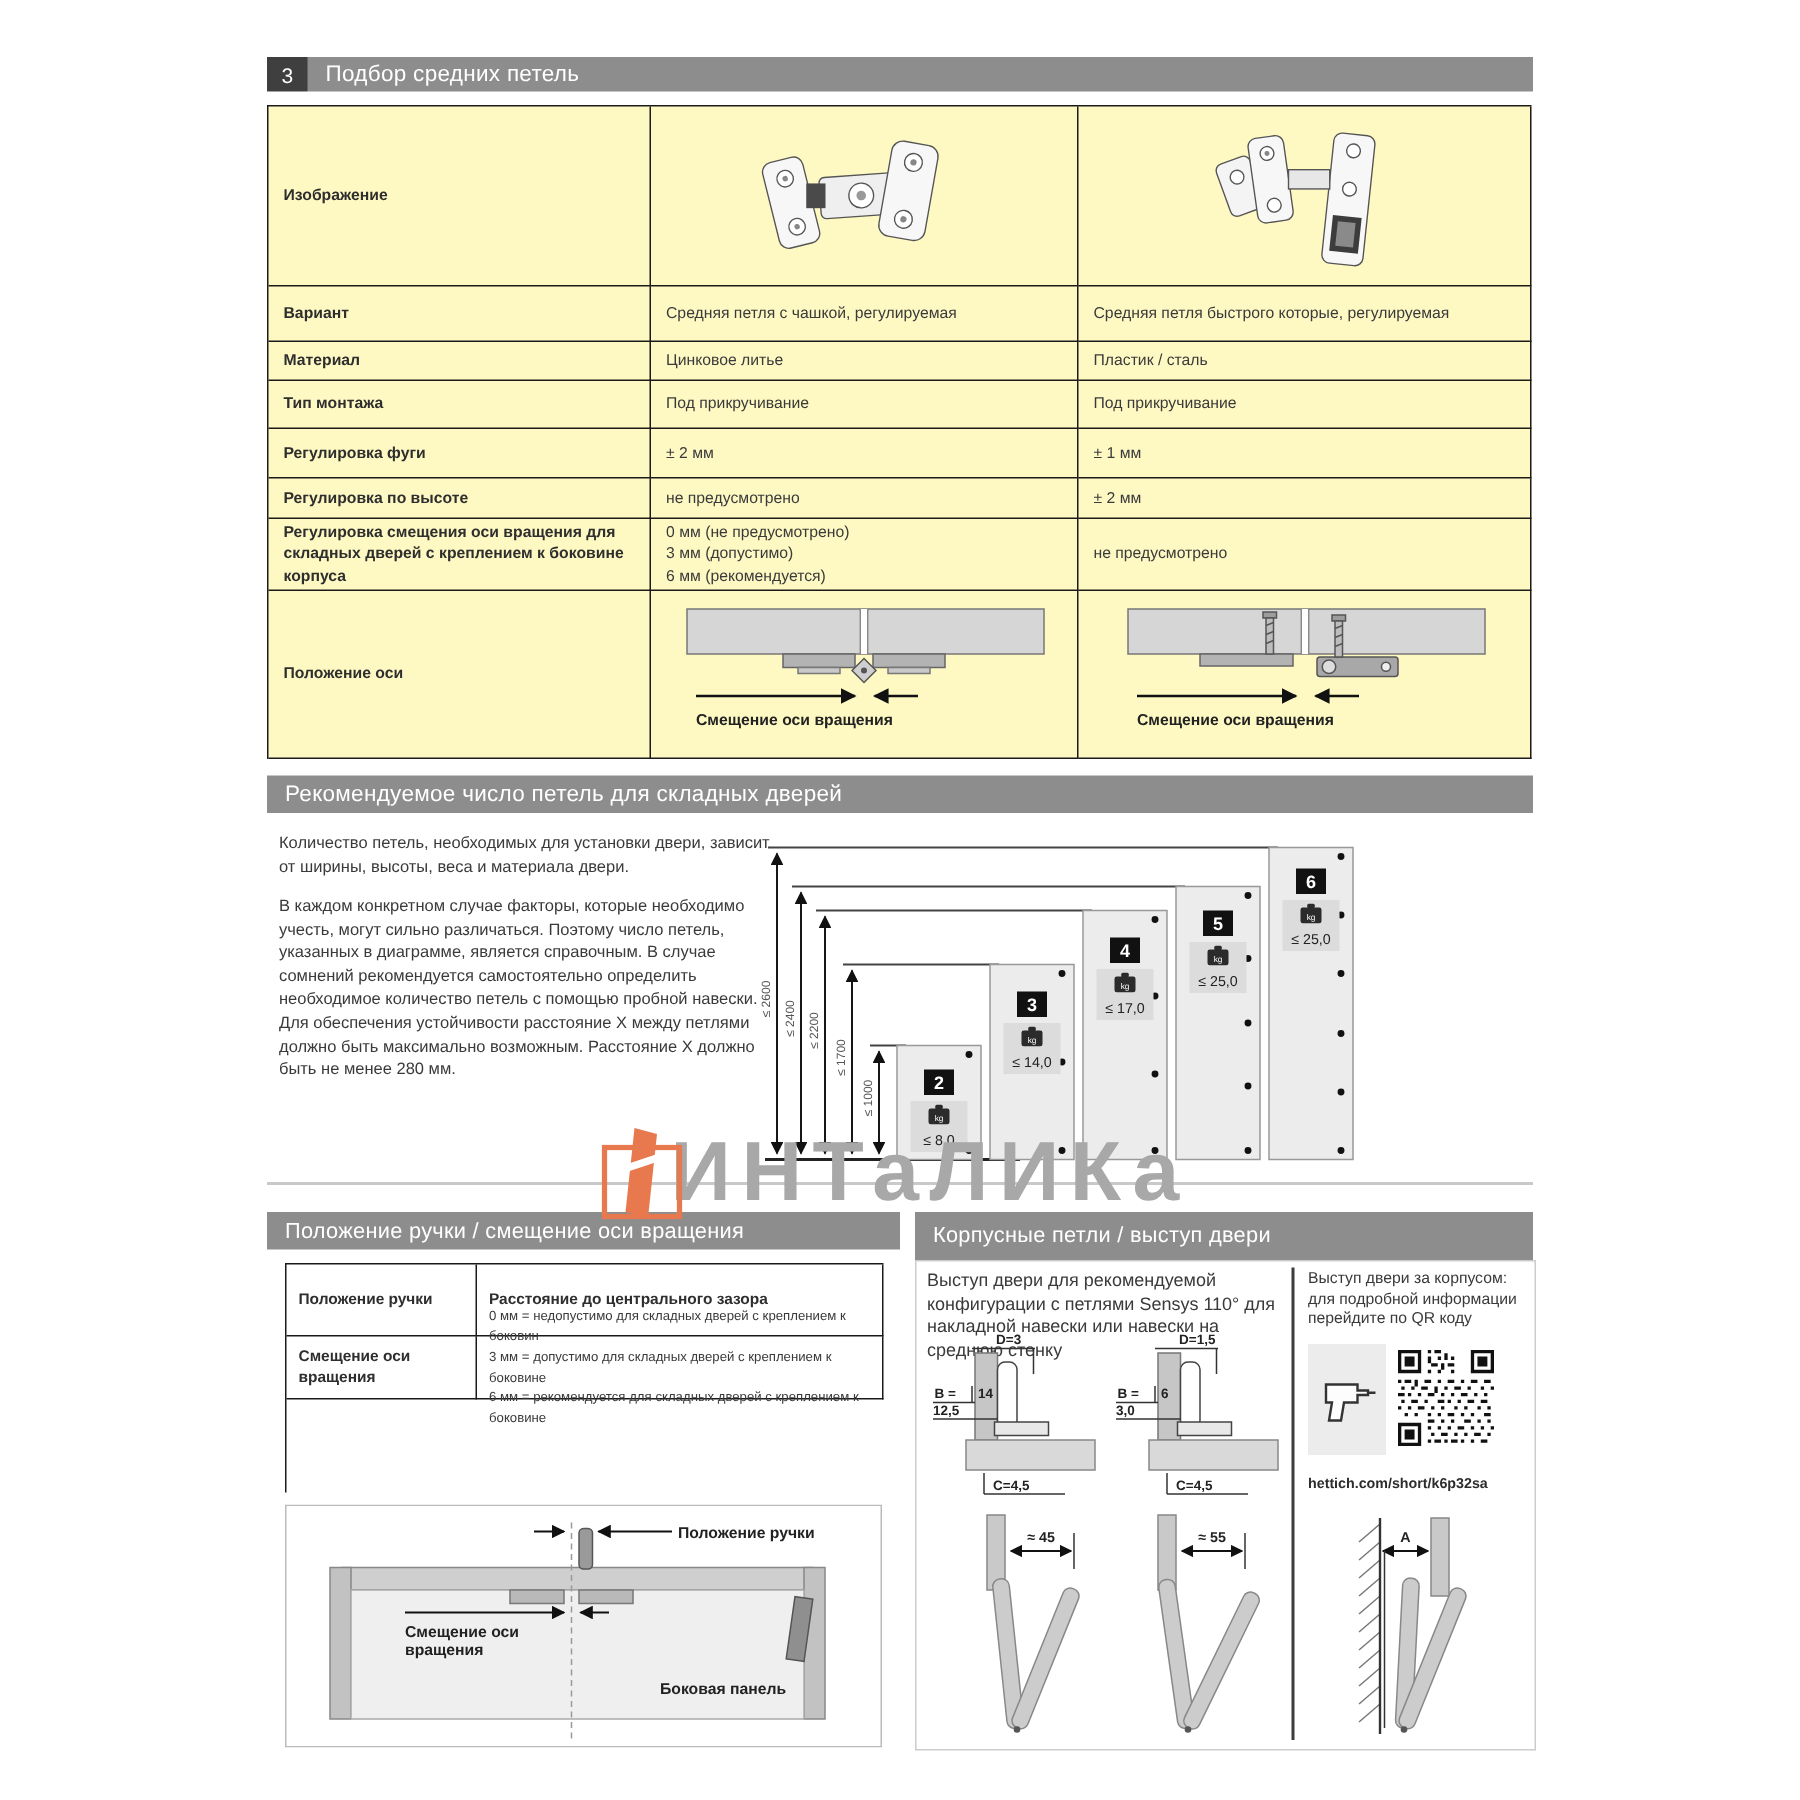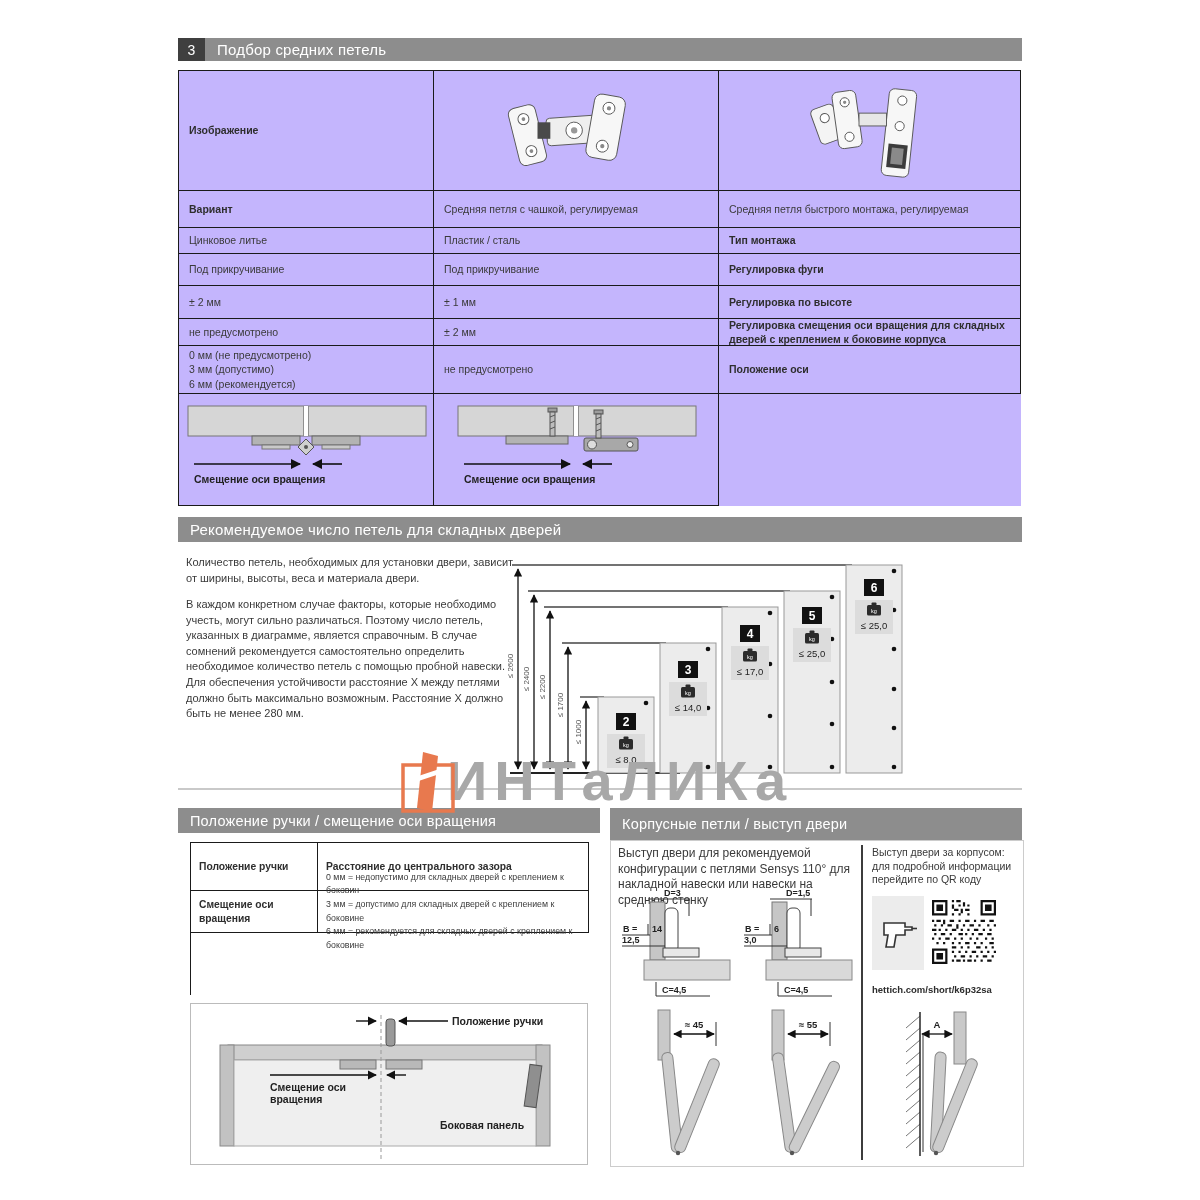--- a/index.html
+++ b/index.html
@@ -4,21 +4,21 @@
 <style>
   html,body{margin:0;padding:0;}
   body{width:1200px;height:1200px;background:#ffffff;position:relative;
        font-family:"Liberation Sans",sans-serif;color:#3a3a3a;overflow:hidden;}
   .abs{position:absolute;}
   
   .sec-hdr{background:#8d8d8d;color:#ffffff;display:flex;align-items:center;overflow:hidden;}
   .sec-hdr .num{background:#3f3f3f;color:#fff;width:27px;height:100%;display:flex;align-items:center;justify-content:center;font-size:14px;}
   .sec-hdr .ttl{padding-left:12px;font-size:15px;letter-spacing:.2px;white-space:nowrap;}
   
-  .tbl{display:grid;border-top:1px solid #1a1a1a;border-left:1px solid #1a1a1a;background:#c4b5fd;}
+  .tbl{display:grid;border-top:1px solid #1a1a1a;border-left:1px solid #1a1a1a;background:#fef9c3;}
   .tbl .c{border-right:1px solid #1a1a1a;border-bottom:1px solid #1a1a1a;padding:6px 10px;font-size:10.5px;line-height:1.35;display:flex;flex-direction:column;justify-content:center;}
   .tbl .c.lab{font-weight:bold;color:#2e2e2e;}
   .tbl .c.img{align-items:center;justify-content:center;padding:2px;}
   
   .tbl3{display:grid;grid-template-columns:127px 271px;border-top:1px solid #1a1a1a;border-left:1px solid #1a1a1a;}
   .tbl3 .c{border-right:1px solid #1a1a1a;border-bottom:1px solid #1a1a1a;padding:5px 8px;font-size:10.3px;line-height:1.28;display:flex;flex-direction:column;justify-content:center;}
   .tbl3 .c.lab{font-weight:bold;color:#2e2e2e;}
   .small-lines div{font-size:8.8px;line-height:1.55;}
   .para{font-size:11px;line-height:1.42;color:#3a3a3a;}
   .wm-text{font-size:56px;font-weight:bold;color:#a8a8a8;letter-spacing:7px;white-space:nowrap;}
@@ -89,22 +89,23 @@
           <circle cx="151" cy="52" r="5" fill="#fff" stroke="#555"></circle>
           <rect x="141" y="72" width="21" height="26" fill="#3c3c3c"></rect>
           <rect x="145" y="76" width="13" height="18" fill="#8a8a8a"></rect>
         </g>
       <rect x="108" y="38" width="30" height="14" fill="#e7e7e7" stroke="#555"></rect>
     </svg>
   </div>
 
   <div class="c lab">Вариант</div>
   <div class="c">Средняя петля с чашкой, регулируемая</div>
-  <div class="c">Средняя петля быстрого монтажа, регулируемая</div>
-
+  <div class="c">Средняя петля быстрого которые, регулируемая</div>
+
+  <div class="c lab">Материал</div>
   <div class="c">Цинковое литье</div>
   <div class="c">Пластик / сталь</div>
 
   <div class="c lab">Тип монтажа</div>
   <div class="c">Под прикручивание</div>
   <div class="c">Под прикручивание</div>
 
   <div class="c lab">Регулировка фуги</div>
   <div class="c">± 2 мм</div>
   <div class="c">± 1 мм</div>

